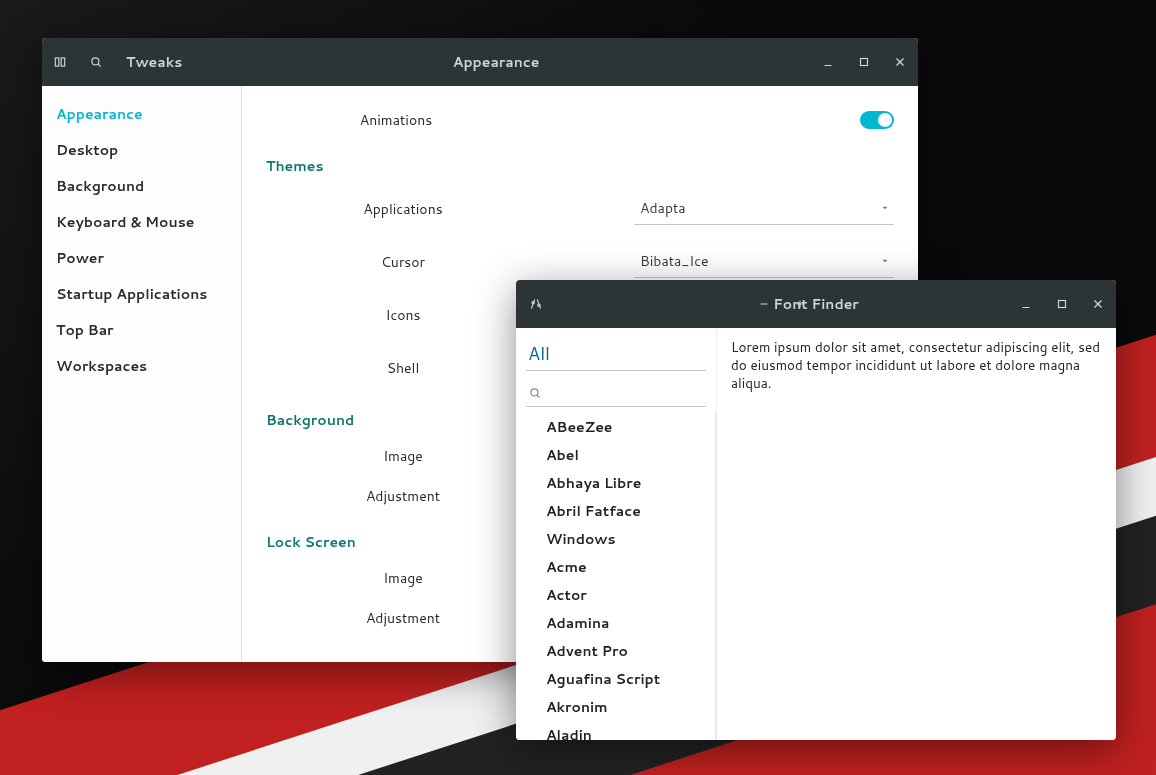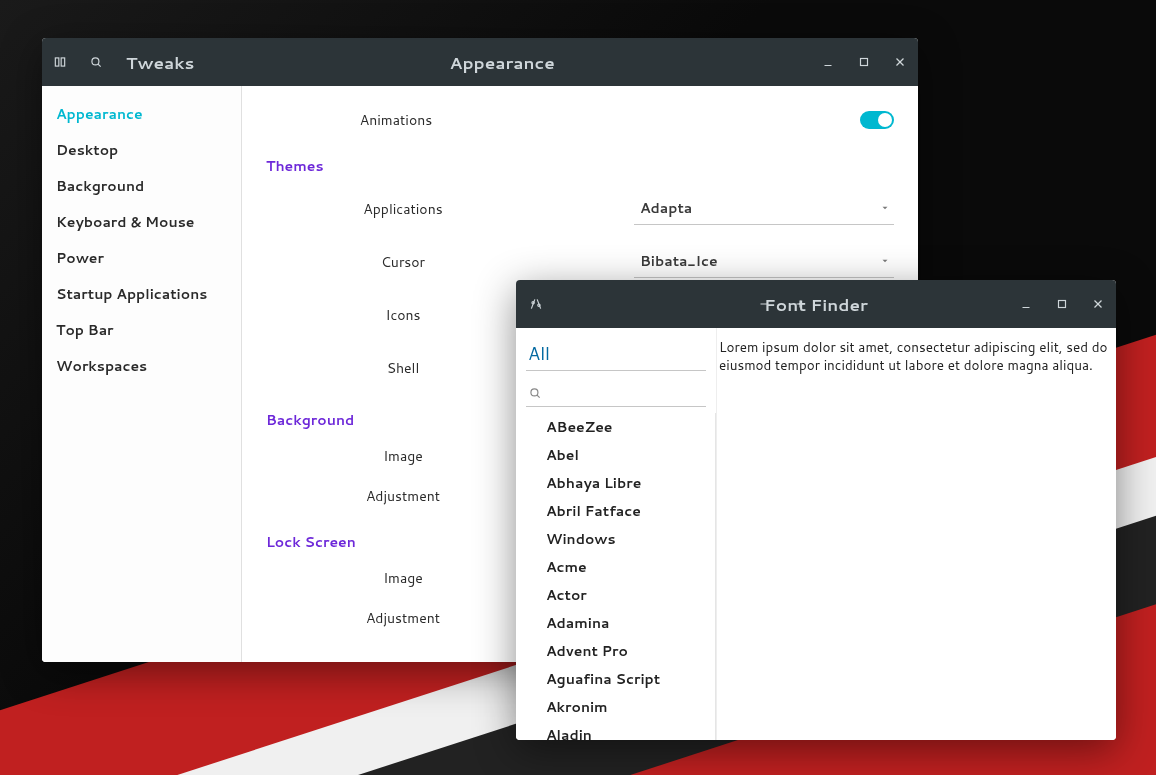--- a/index.html
+++ b/index.html
@@ -26,21 +26,21 @@
     flex-direction:column;
     overflow:hidden;
   }
   .titlebar {
     background:#2c3438;
     color:#cfd6da;
     display:flex;
     align-items:center;
     height:48px;
     flex:0 0 48px;
-    font-size:17px;
+    font-size:14px;
   }
   .titlebar .tb-btn {
     width:36px; height:48px;
     display:flex; align-items:center; justify-content:center;
     color:#cfd6da;
     cursor:pointer;
   }
   .titlebar .tb-btn svg { width:14px; height:14px; }
   .titlebar .spacer { flex:1; }
   .titlebar .title { font-weight:600; }
@@ -66,23 +66,23 @@
   #tweaks-main {
     flex:1; padding:14px 24px 24px 24px; overflow:auto;
     color:#2a2a2a;
   }
   .row {
     display:flex; align-items:center; padding:10px 0;
   }
   .row .row-label { flex:0 0 260px; font-size:14px; color:#2a2a2a;text-align:center; }
   .row .row-label.sub { padding-left:14px; }
   .section-heading {
-    color:#6d28d9; font-weight:600; font-size:14px; padding:16px 0 6px 0;
-  }
-  .row .row-control { flex:1; display:flex; justify-content:flex-end;font-weight:bold; }
+    color:#0f766e; font-weight:600; font-size:14px; padding:16px 0 6px 0;
+  }
+  .row .row-control { flex:1; display:flex; justify-content:flex-end; }
 
   .toggle {
     width:34px; height:18px; border-radius:10px; background:#00b8d0;
     position:relative; cursor:pointer;
   }
   .toggle::after {
     content:""; position:absolute; width:14px; height:14px; border-radius:50%;
     background:#fff; top:2px; right:2px;
   }
 
@@ -122,21 +122,21 @@
   }
   #ff-list {
     flex:1; overflow:auto; border-right:1px solid #e5e5e5;
   }
   #ff-list .font-item {
     padding:4px 10px; font-size:14px; font-weight:700; color:#222;
     cursor:pointer;
     margin-left:20px;
   }
   #ff-preview {
-    flex:1; padding:10px 2px; font-size:13.5px; color:#222; line-height:1.35;
+    flex:1; padding:10px 14px; font-size:13.5px; color:#222; line-height:1.35;
     border-left:1px solid #eee;
   }
 </style>
 </head>
 <body>
 
 <div class="bg-stripe red1"></div>
 <div class="bg-stripe white"></div>
 <div class="bg-stripe dark"></div>
 <div class="bg-stripe red2"></div>

